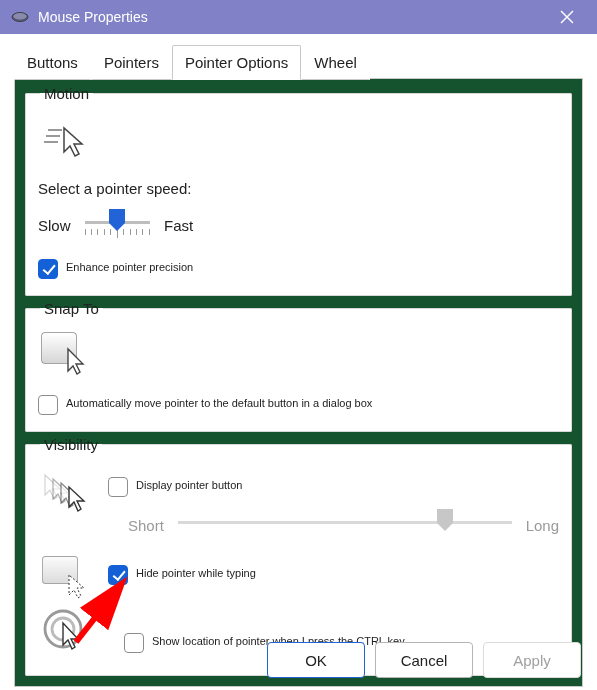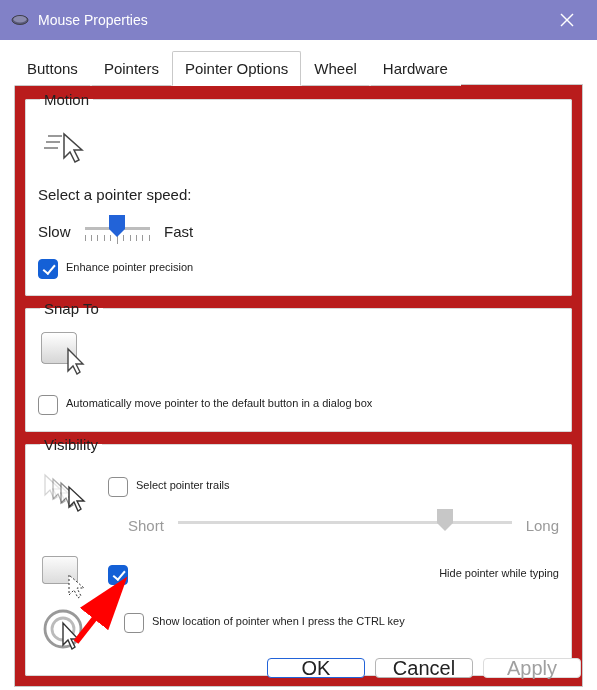--- a/index.html
+++ b/index.html
@@ -1,19 +1,19 @@
 <!DOCTYPE html>
 <html><head>
   <meta charset="utf-8">
   <style>
     * { box-sizing: border-box; margin: 0; padding: 0; font-family: "Segoe UI", Tahoma, sans-serif; }
     body { width: 597px; height: 690px; background: #fff; position: relative; overflow: hidden; }
     
     .titlebar {
-      height: 40px; background: #8181c7; display: flex; align-items: center;
+      height: 34px; background: #8181c7; display: flex; align-items: center;
       padding: 0 8px 0 10px; color: #fff;
     }
     .titlebar .icon-slot { width: 20px; height: 20px; margin-right: 8px; display:flex; align-items:center; justify-content:center;}
     .titlebar .title { font-size: 14px; flex: 1; }
     .titlebar .close { width: 44px; height: 32px; display:flex; align-items:center; justify-content:center; cursor:pointer;}
     .titlebar .close svg { stroke:#fff; }
 
     .content { padding: 10px 14px 0 14px; }
     
     .tabs { display:flex; border-bottom: 0; margin-bottom:0; }
@@ -22,34 +22,34 @@
       border:1px solid transparent; cursor:pointer; position:relative; top:1px;
       background:#fff;
     }
     .tab.active {
       border:1px solid #c9c9c9; border-bottom:1px solid #fff;
       border-radius: 2px 2px 0 0;
     }
     .tab:not(.active) { border-bottom:1px solid #c9c9c9; }
     .tabpage {
       border:1px solid #c9c9c9; border-top:1px solid #c9c9c9;
-      padding: 2px 10px 10px 10px; min-height: 568px; background:#b91c1c;
+      padding: 2px 10px 10px 10px; min-height: 568px; background:#14532d;
       margin-top:-1px;
     }
 
     .group { border:1px solid #d7d7d7; border-radius:2px; margin-top: 4px; background:#fff;}
     fieldset.group { padding: 8px 12px 16px 12px; }
     legend { font-size: 15px; color:#222; padding: 0 4px; margin-left: 2px; margin-bottom:6px;}
 
     .row { display:flex; align-items:flex-start; gap: 16px; flex-direction: column; }
     .icon-col { width: 52px; display:flex; align-items:flex-start; justify-content:center; padding-top:6px;}
     .body-col { flex:1; }
 
     .label-line { font-size: 15px; color:#222; margin-top:6px; margin-bottom: 14px; }
-    .slider-row { display:flex; align-items:center; gap: 14px; font-size:15px; color:#222; margin-bottom: 14px;}
+    .slider-row { display:flex; align-items:center; gap: 14px; font-size:15px; color:#222; margin-bottom: 20px;}
     .slider { flex:1; height: 28px; position:relative; }
     .slider .track { position:absolute; left:0; right:0; top:10px; height:3px; background:#bdbdbd; }
     .slider .ticks { position:absolute; left:0; right:0; top:18px; display:flex; justify-content:space-between; }
     .slider .ticks span { width:1px; height:6px; background:#9a9a9a; display:block;}
     .slider .ticks span:nth-child(6) { height:9px; }
     .slider .thumb {
       position:absolute; top:-2px; width:16px; height:22px; left: calc(50% - 8px);
     }
     .slider-thumb-svg polygon { fill:#2263d8; }
     
@@ -68,21 +68,21 @@
     .chk.checked::after { content:""; width:5px; height:10px; border:solid #fff; border-width:0 2.5px 2.5px 0; transform: rotate(40deg) translateY(-1px);}
     .chk-label { line-height: 1.3; padding-top:1px; cursor:pointer; }
 
     .opt-row { display:flex; align-items:flex-start; gap:16px; padding: 6px 0 4px 2px;}
     .opt-row .icon-col { width:52px; padding-top:0;}
 
     .buttons-row {
       position:absolute; bottom: 12px; right: 16px; display:flex; gap:10px;
     }
     .btn {
-      min-width: 98px; height: 20px; font-size:20px; color:#222; background:#fff;
+      min-width: 98px; height: 36px; font-size:15px; color:#222; background:#fff;
       border:1px solid #b5b5b5; border-radius:4px; cursor:pointer;
       display:flex; align-items:center; justify-content:center;
     }
     .btn.primary { border:1.5px solid #2263d8; }
     .btn.disabled { color:#a0a0a0; border-color:#dcdcdc; cursor:default;}
 
     .arrow-annot {
       position:absolute; left: 62px; top: 568px; width: 80px; height: 80px; pointer-events:none;
     }
   </style>
@@ -104,21 +104,20 @@
       </svg>
   </div>
 </div>
 
 <div class="content">
   <div class="tabs">
     <div class="tab">Buttons</div>
     <div class="tab">Pointers</div>
     <div class="tab active">Pointer Options</div>
     <div class="tab">Wheel</div>
-    <div class="tab">Hardware</div>
   </div>
 
   <div class="tabpage">
 
     <fieldset class="group">
       <legend>Motion</legend>
       <div class="row">
         <div class="icon-col">
           <svg width="44" height="36" viewBox="0 0 44 36">
             <g stroke="#999" stroke-width="2" fill="none">
@@ -203,21 +202,21 @@
                 <path d="M20 10 L20 30 L25 25 L29 34 L32 32 L28 24 L35 24 Z" fill="#fff" stroke="#555" stroke-width="1.2"></path>
               </g>
             <g>
                 <path d="M28 14 L28 34 L33 29 L37 38 L40 36 L36 28 L43 28 Z" fill="#fff" stroke="#333" stroke-width="1.4"></path>
               </g>
           </svg>
         </div>
         <div class="body-col">
           <div class="check-row">
             <div class="chk"></div>
-            <div class="chk-label">Select pointer trails</div>
+            <div class="chk-label">Display pointer button</div>
           </div>
           <div class="slider-row" style="margin-top:14px; margin-bottom:6px;margin-left:20px;">
             <span class="muted">Short</span>
             <div class="slider disabled">
               <div class="track"></div>
               <div class="thumb"><svg class="slider-thumb-svg" width="16" height="22" viewBox="0 0 16 22">
                     <polygon points="0,0 16,0 16,14 8,22 0,14"></polygon>
                   </svg></div>
             </div>
             <span class="muted">Long</span>
@@ -235,37 +234,37 @@
                   <stop offset="0" stop-color="#fbfbfb"></stop>
                   <stop offset="1" stop-color="#dcdcdc"></stop>
                 </linearGradient>
               </defs>
             <g stroke="#333" stroke-width="1" stroke-dasharray="2 2" fill="#fff">
               <path d="M28 20 L28 40 L33 35 L37 43 L40 41 L36 33 L43 33 Z"></path>
             </g>
           </svg>
         </div>
         <div class="body-col">
-          <div class="check-row" style="margin-top:10px;justify-content:space-between;">
+          <div class="check-row" style="margin-top:10px;">
             <div class="chk checked"></div>
             <div class="chk-label">Hide pointer while typing</div>
           </div>
         </div>
       </div>
 
       <div class="opt-row">
         <div class="icon-col">
           <svg width="50" height="46" viewBox="0 0 50 46">
             <circle cx="22" cy="20" r="18" fill="none" stroke="#999" stroke-width="2.8"></circle>
             <circle cx="22" cy="20" r="11" fill="none" stroke="#bbb" stroke-width="2.8"></circle>
             <path d="M22 14 L22 36 L27 31 L31 40 L34 38 L30 30 L37 30 Z" fill="#fff" stroke="#333" stroke-width="1.4"></path>
           </svg>
         </div>
         <div class="body-col">
-          <div class="check-row" style="margin-top:4px;padding-left:16px;">
+          <div class="check-row" style="margin-top:24px;padding-left:16px;">
             <div class="chk"></div>
             <div class="chk-label">Show location of pointer when I press the CTRL key</div>
           </div>
         </div>
       </div>
 
     </fieldset>
 
   </div>
 </div>

